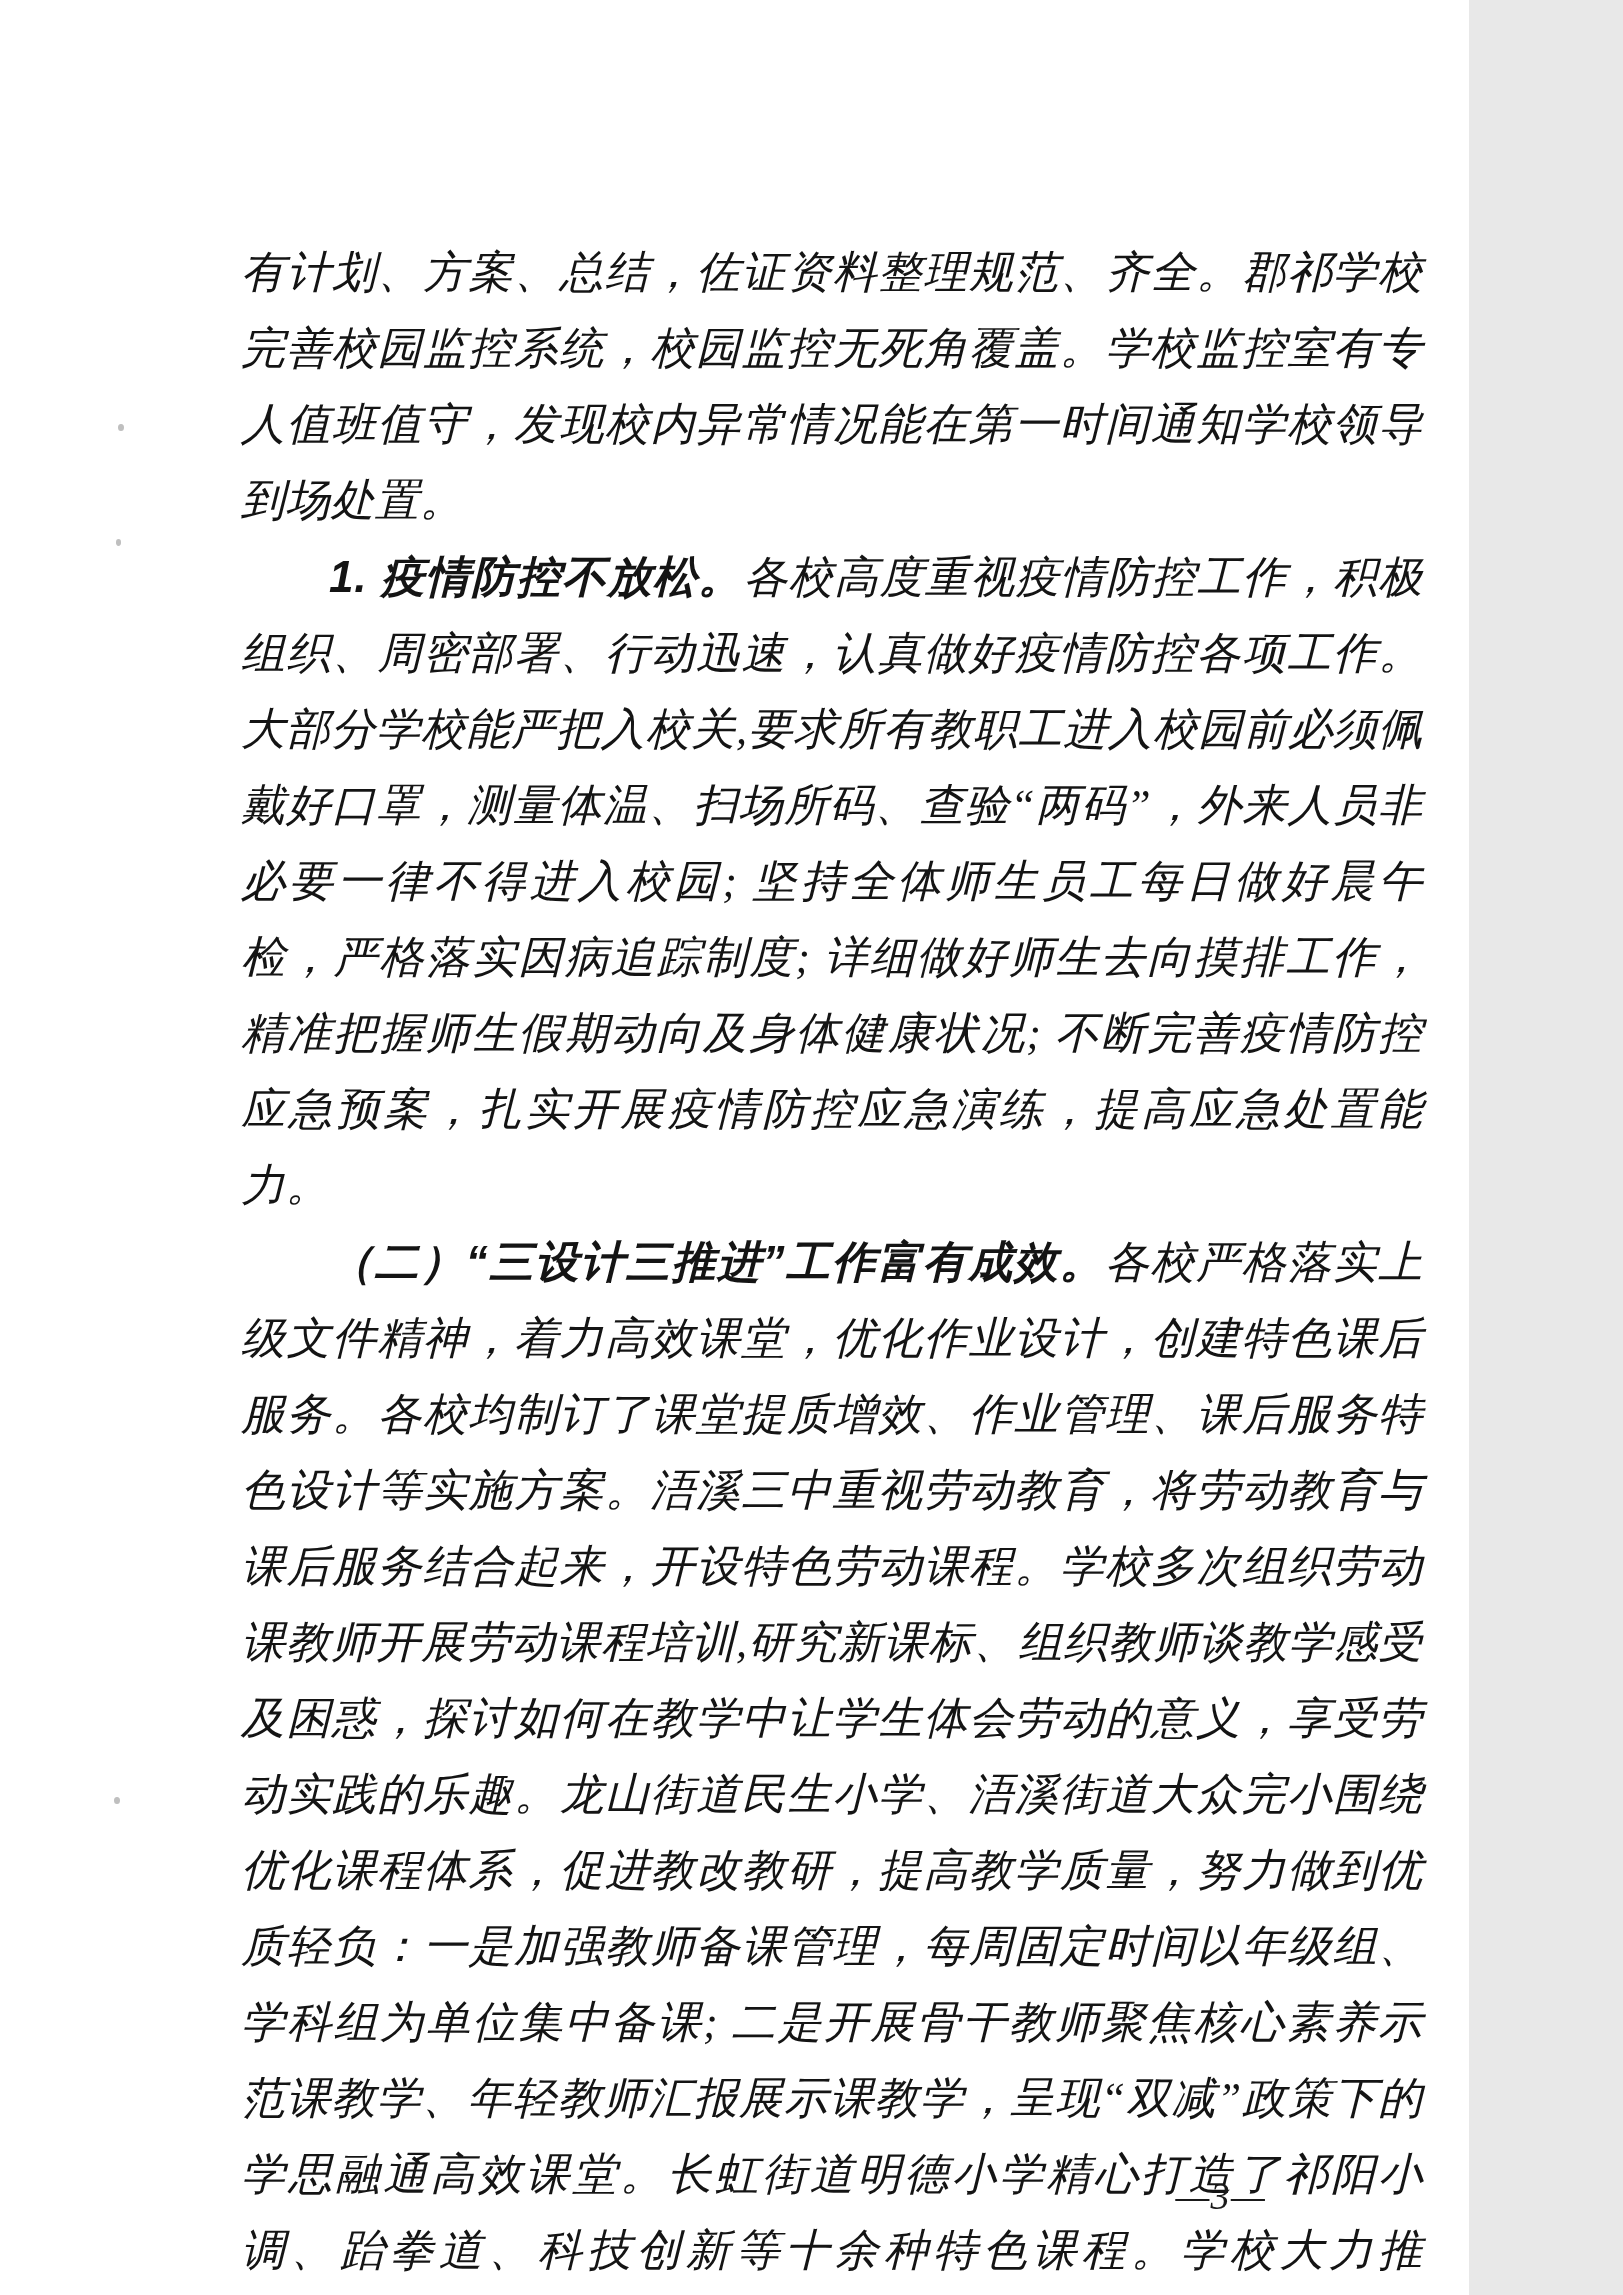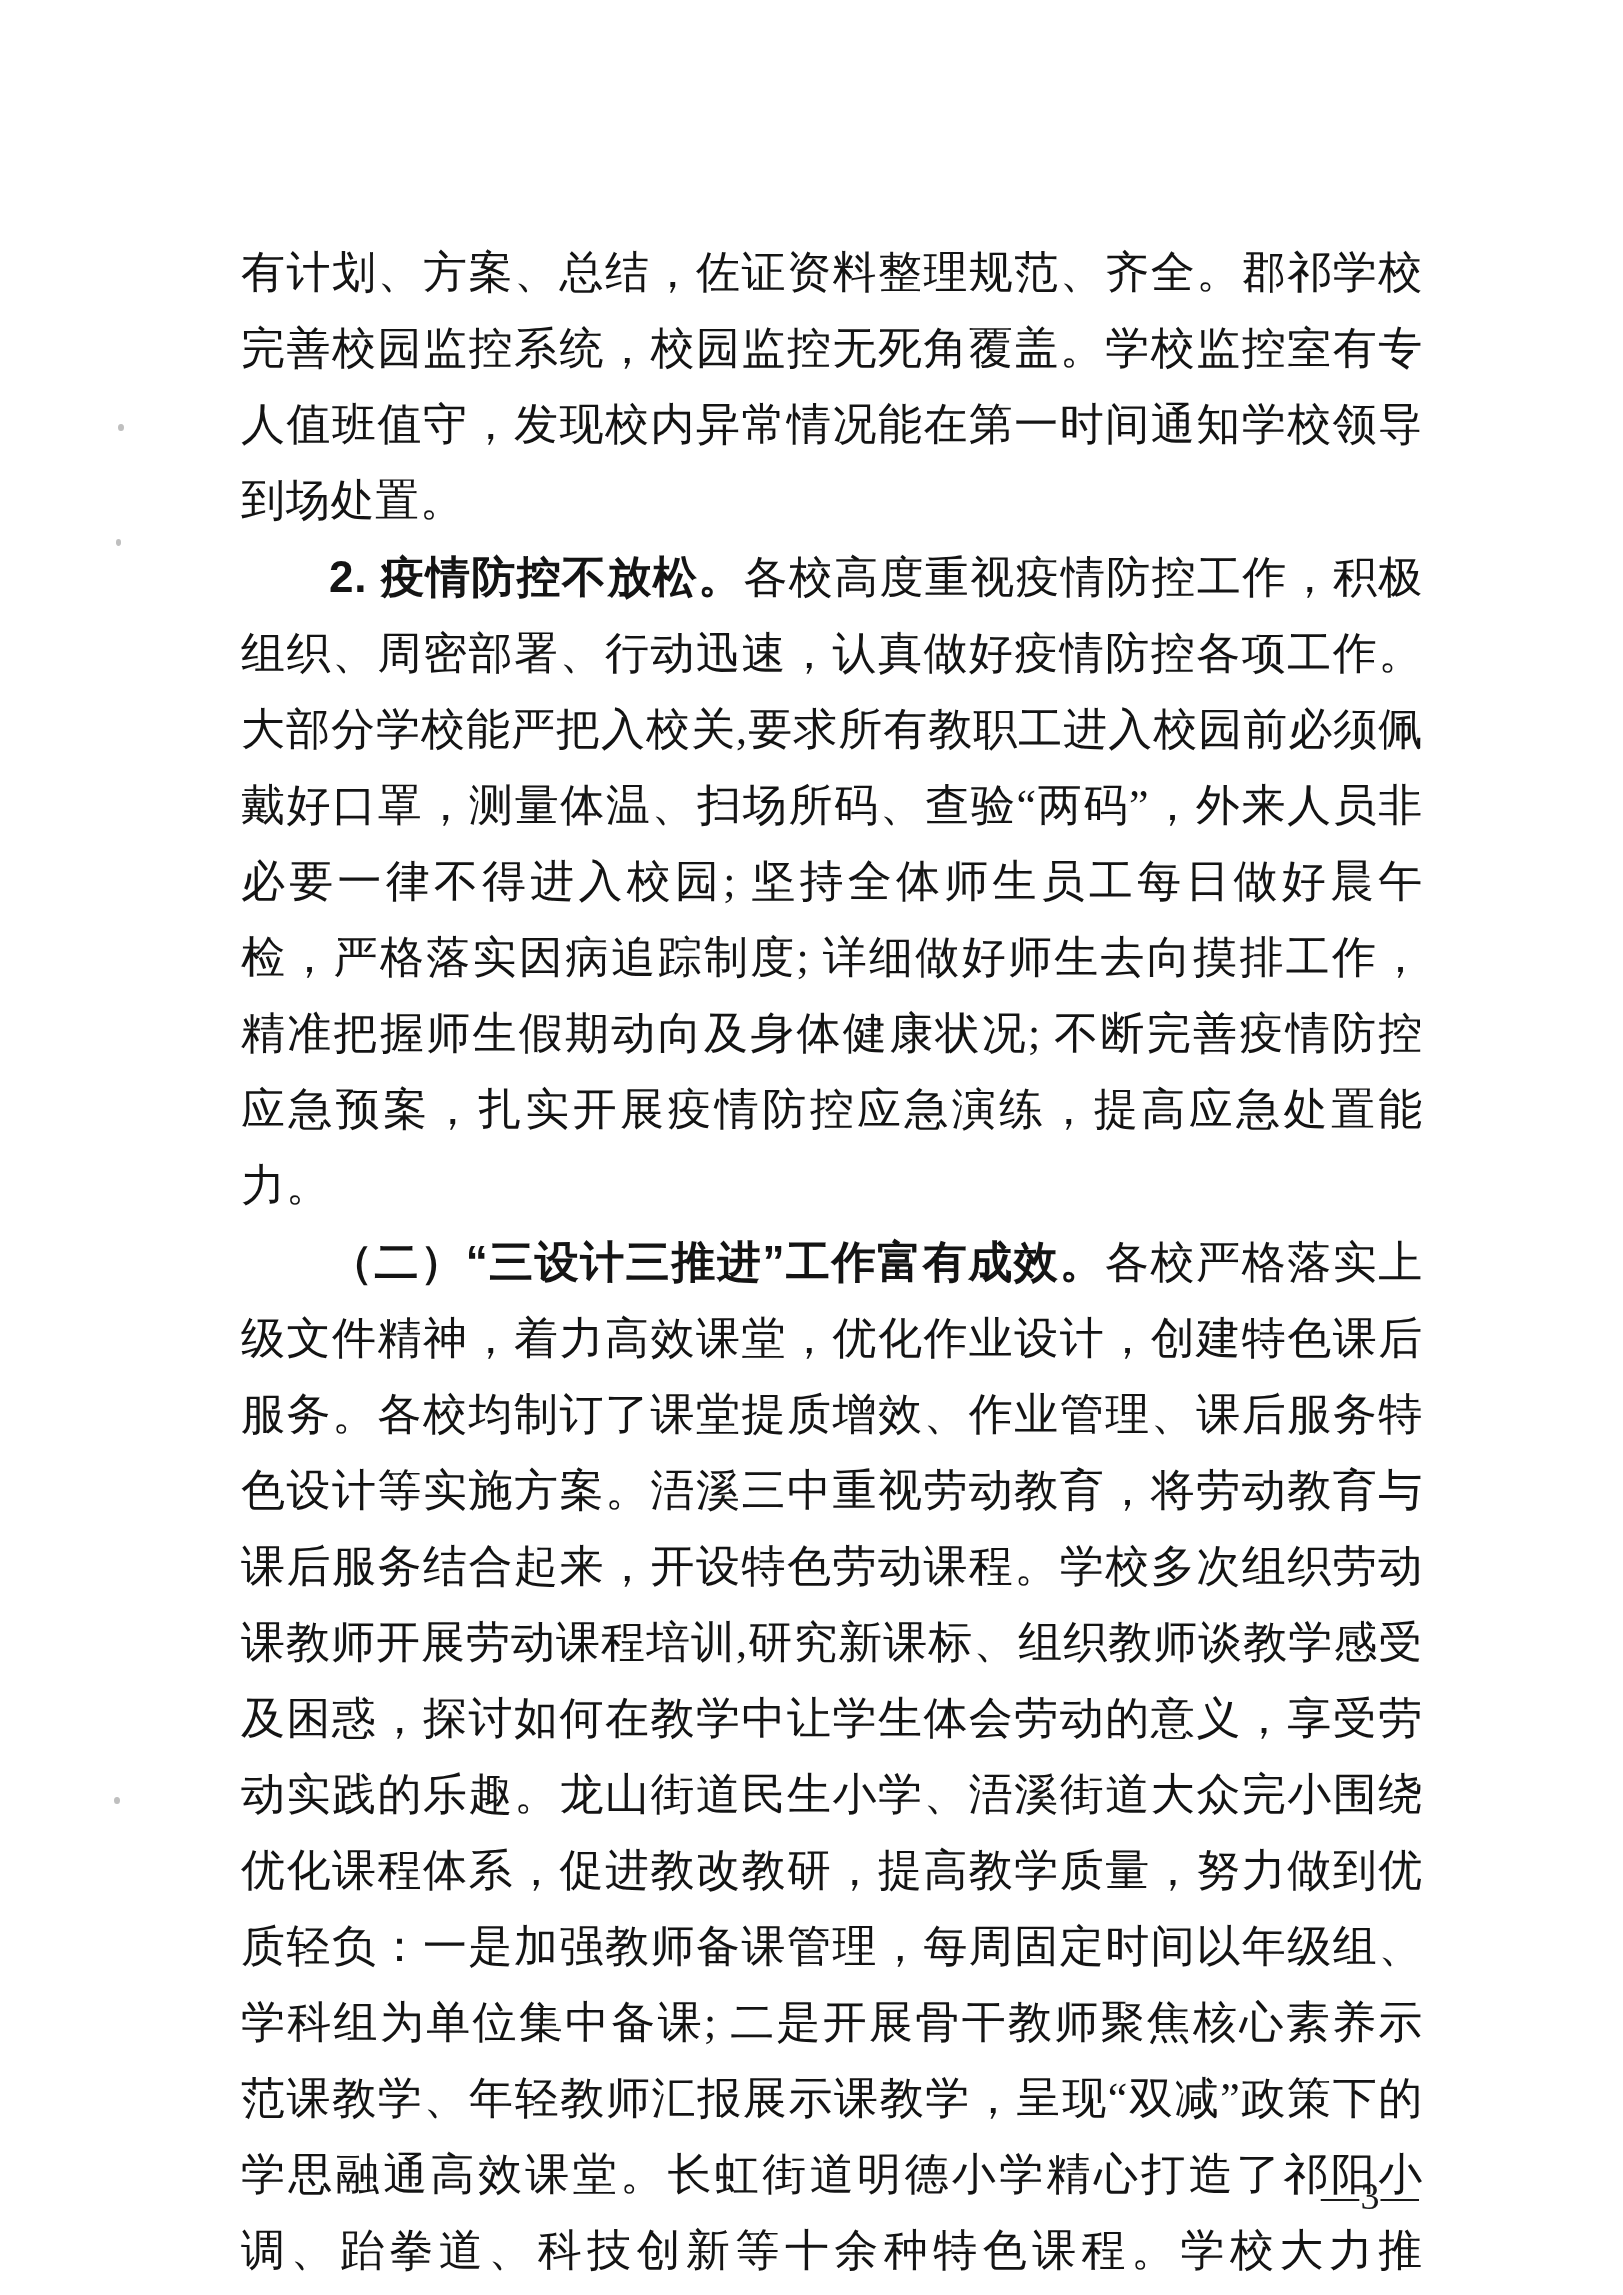--- a/index.html
+++ b/index.html
@@ -2,26 +2,27 @@
 <html style="font-size:10.5px"><head>
 <meta charset="utf-8">
 <style>
   html, body {
     margin: 0;
     padding: 0;
     background: #e8e8e8;
   }
   .page {
     position: relative;
-    width: 1623px;
+    width: 1469px;
     height: 2295px;
     background: #ffffff;
     overflow: hidden;
     font-family: "Liberation Serif", "DejaVu Serif", serif;
     color: #141414;
+    font-style: italic;
   }
   .content {
     position: absolute;
     left: 241px;
     top: 235px;
     width: 1182px;
     font-size: 44px;
     line-height: 76px;
     text-align: justify;
     letter-spacing: 0.7px;
@@ -63,21 +64,21 @@
 <div class="page">
 
   <span class="speck s1"></span>
   <span class="speck s2"></span>
   <span class="speck s3"></span>
 
   <div class="content">
 
     <p><span>有计划、方案、总结，佐证资料整理规范、齐全。郡祁学校完善校园监控系统，校园监控无死角覆盖。学校监控室有专人值班值守，发现校内异常情况能在第一时间通知学校领导到场处置。</span></p>
 
-    <p class="indent"><span class="lead">2. 疫情防控不放松。</span><span>各校高度重视疫情防控工作，积极组织、周密部署、行动迅速，认真做好疫情防控各项工作。大部分学校能严把入校关,要求所有教职工进入校园前必须佩戴好口罩，测量体温、扫场所码、查验“两码”，外来人员非必要一律不得进入校园; 坚持全体师生员工每日做好晨午检，严格落实因病追踪制度; 详细做好师生去向摸排工作，精准把握师生假期动向及身体健康状况; 不断完善疫情防控应急预案，扎实开展疫情防控应急演练，提高应急处置能力。</span></p>
+    <p class="indent"><span class="lead">1. 疫情防控不放松。</span><span>各校高度重视疫情防控工作，积极组织、周密部署、行动迅速，认真做好疫情防控各项工作。大部分学校能严把入校关,要求所有教职工进入校园前必须佩戴好口罩，测量体温、扫场所码、查验“两码”，外来人员非必要一律不得进入校园; 坚持全体师生员工每日做好晨午检，严格落实因病追踪制度; 详细做好师生去向摸排工作，精准把握师生假期动向及身体健康状况; 不断完善疫情防控应急预案，扎实开展疫情防控应急演练，提高应急处置能力。</span></p>
 
     <p class="indent"><span class="lead">（二）“三设计三推进”工作富有成效。</span><span>各校严格落实上级文件精神，着力高效课堂，优化作业设计，创建特色课后服务。各校均制订了课堂提质增效、作业管理、课后服务特色设计等实施方案。浯溪三中重视劳动教育，将劳动教育与课后服务结合起来，开设特色劳动课程。学校多次组织劳动课教师开展劳动课程培训,研究新课标、组织教师谈教学感受及困惑，探讨如何在教学中让学生体会劳动的意义，享受劳动实践的乐趣。龙山街道民生小学、浯溪街道大众完小围绕优化课程体系，促进教改教研，提高教学质量，努力做到优质轻负：一是加强教师备课管理，每周固定时间以年级组、学科组为单位集中备课; 二是开展骨干教师聚焦核心素养示范课教学、年轻教师汇报展示课教学，呈现“双减”政策下的学思融通高效课堂。长虹街道明德小学精心打造了祁阳小调、跆拳道、科技创新等十余种特色课程。学校大力推进“非遗进校园——祁阳小调”特色教</span></p>
 
   </div>
 
   <div class="pagenum">—3—</div>
 
 </div>
 
 

